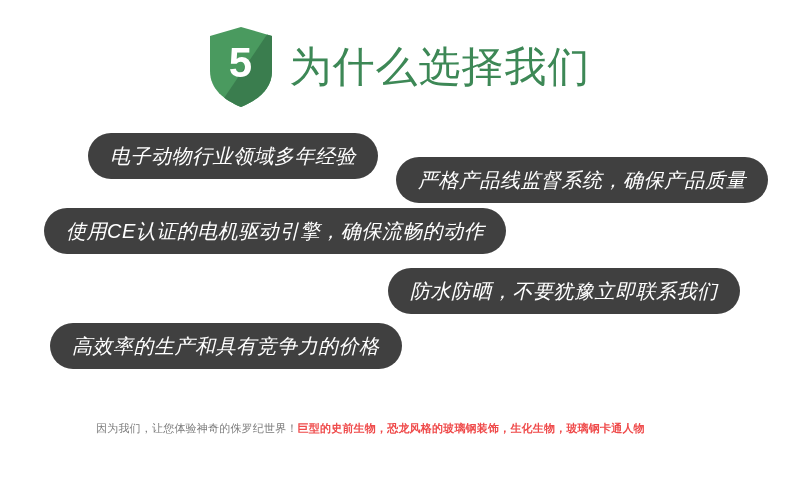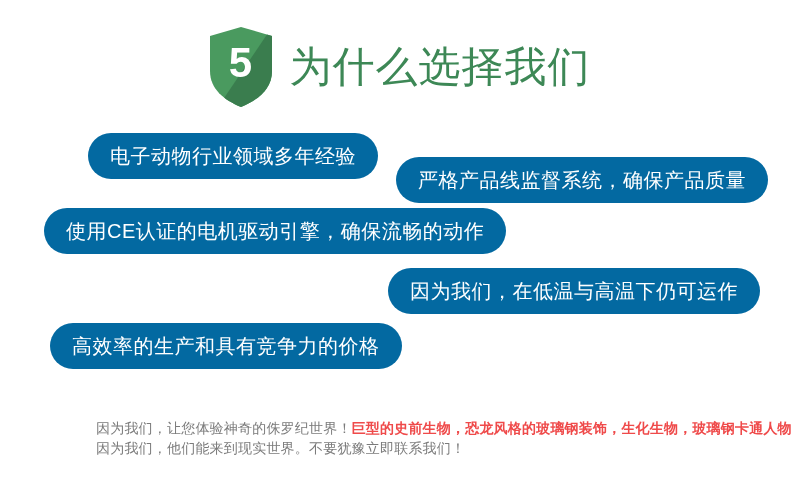--- a/index.html
+++ b/index.html
@@ -61,42 +61,43 @@
     letter-spacing: 1px;
   }
 
   
   .pill-area {
     position: relative;
     height: 270px;
   }
   .pill {
     position: absolute;
-    background: #0369a1;
+    background: #404040;
     color: #ffffff;
     font-size: 20px;
     line-height: 1;
     border-radius: 26px;
     padding: 13px 22px;
     white-space: nowrap;
     box-sizing: border-box;
     letter-spacing: 0.5px;
+    font-style: italic;
   }
   .pill-r1a { left: 88px;  top: 15px; }
   .pill-r1b { left: 396px; top: 15px; margin-top: 24px; }
   .pill-r2  { left: 44px;  top: 90px; }
   .pill-r3  { left: 388px; top: 150px; }
   .pill-r4  { left: 50px;  top: 205px; }
 
   
   .footer {
     position: absolute;
     left: 96px;
     top: 418px;
-    font-size: 14px;
+    font-size: 11px;
     line-height: 20px;
     color: #7b7b7b;
     letter-spacing: 0.2px;
   }
   .footer-line { white-space: nowrap; }
   .txt-red { color: #ef4a4a; font-weight: bold; }
 </style>
 </head>
 <body>
 
@@ -121,23 +122,22 @@
 </div>
 
 <div class="pill-area">
 
   <div class="pill pill-r1a">电子动物行业领域多年经验</div>
 
   <div class="pill pill-r1b">严格产品线监督系统，确保产品质量</div>
 
   <div class="pill pill-r2">使用CE认证的电机驱动引擎，确保流畅的动作</div>
 
-  <div class="pill pill-r3">因为我们，在低温与高温下仍可运作</div>
+  <div class="pill pill-r3">防水防晒，不要犹豫立即联系我们</div>
 
   <div class="pill pill-r4">高效率的生产和具有竞争力的价格</div>
 </div>
 
 <div class="footer">
   <div class="footer-line">
     <span>因为我们，让您体验神奇的侏罗纪世界！</span><span class="txt-red">巨型的史前生物，恐龙风格的玻璃钢装饰，生化生物，玻璃钢卡通人物</span>
   </div>
-  <div class="footer-line">因为我们，他们能来到现实世界。不要犹豫立即联系我们！</div>
 </div>
 
 </body></html>

